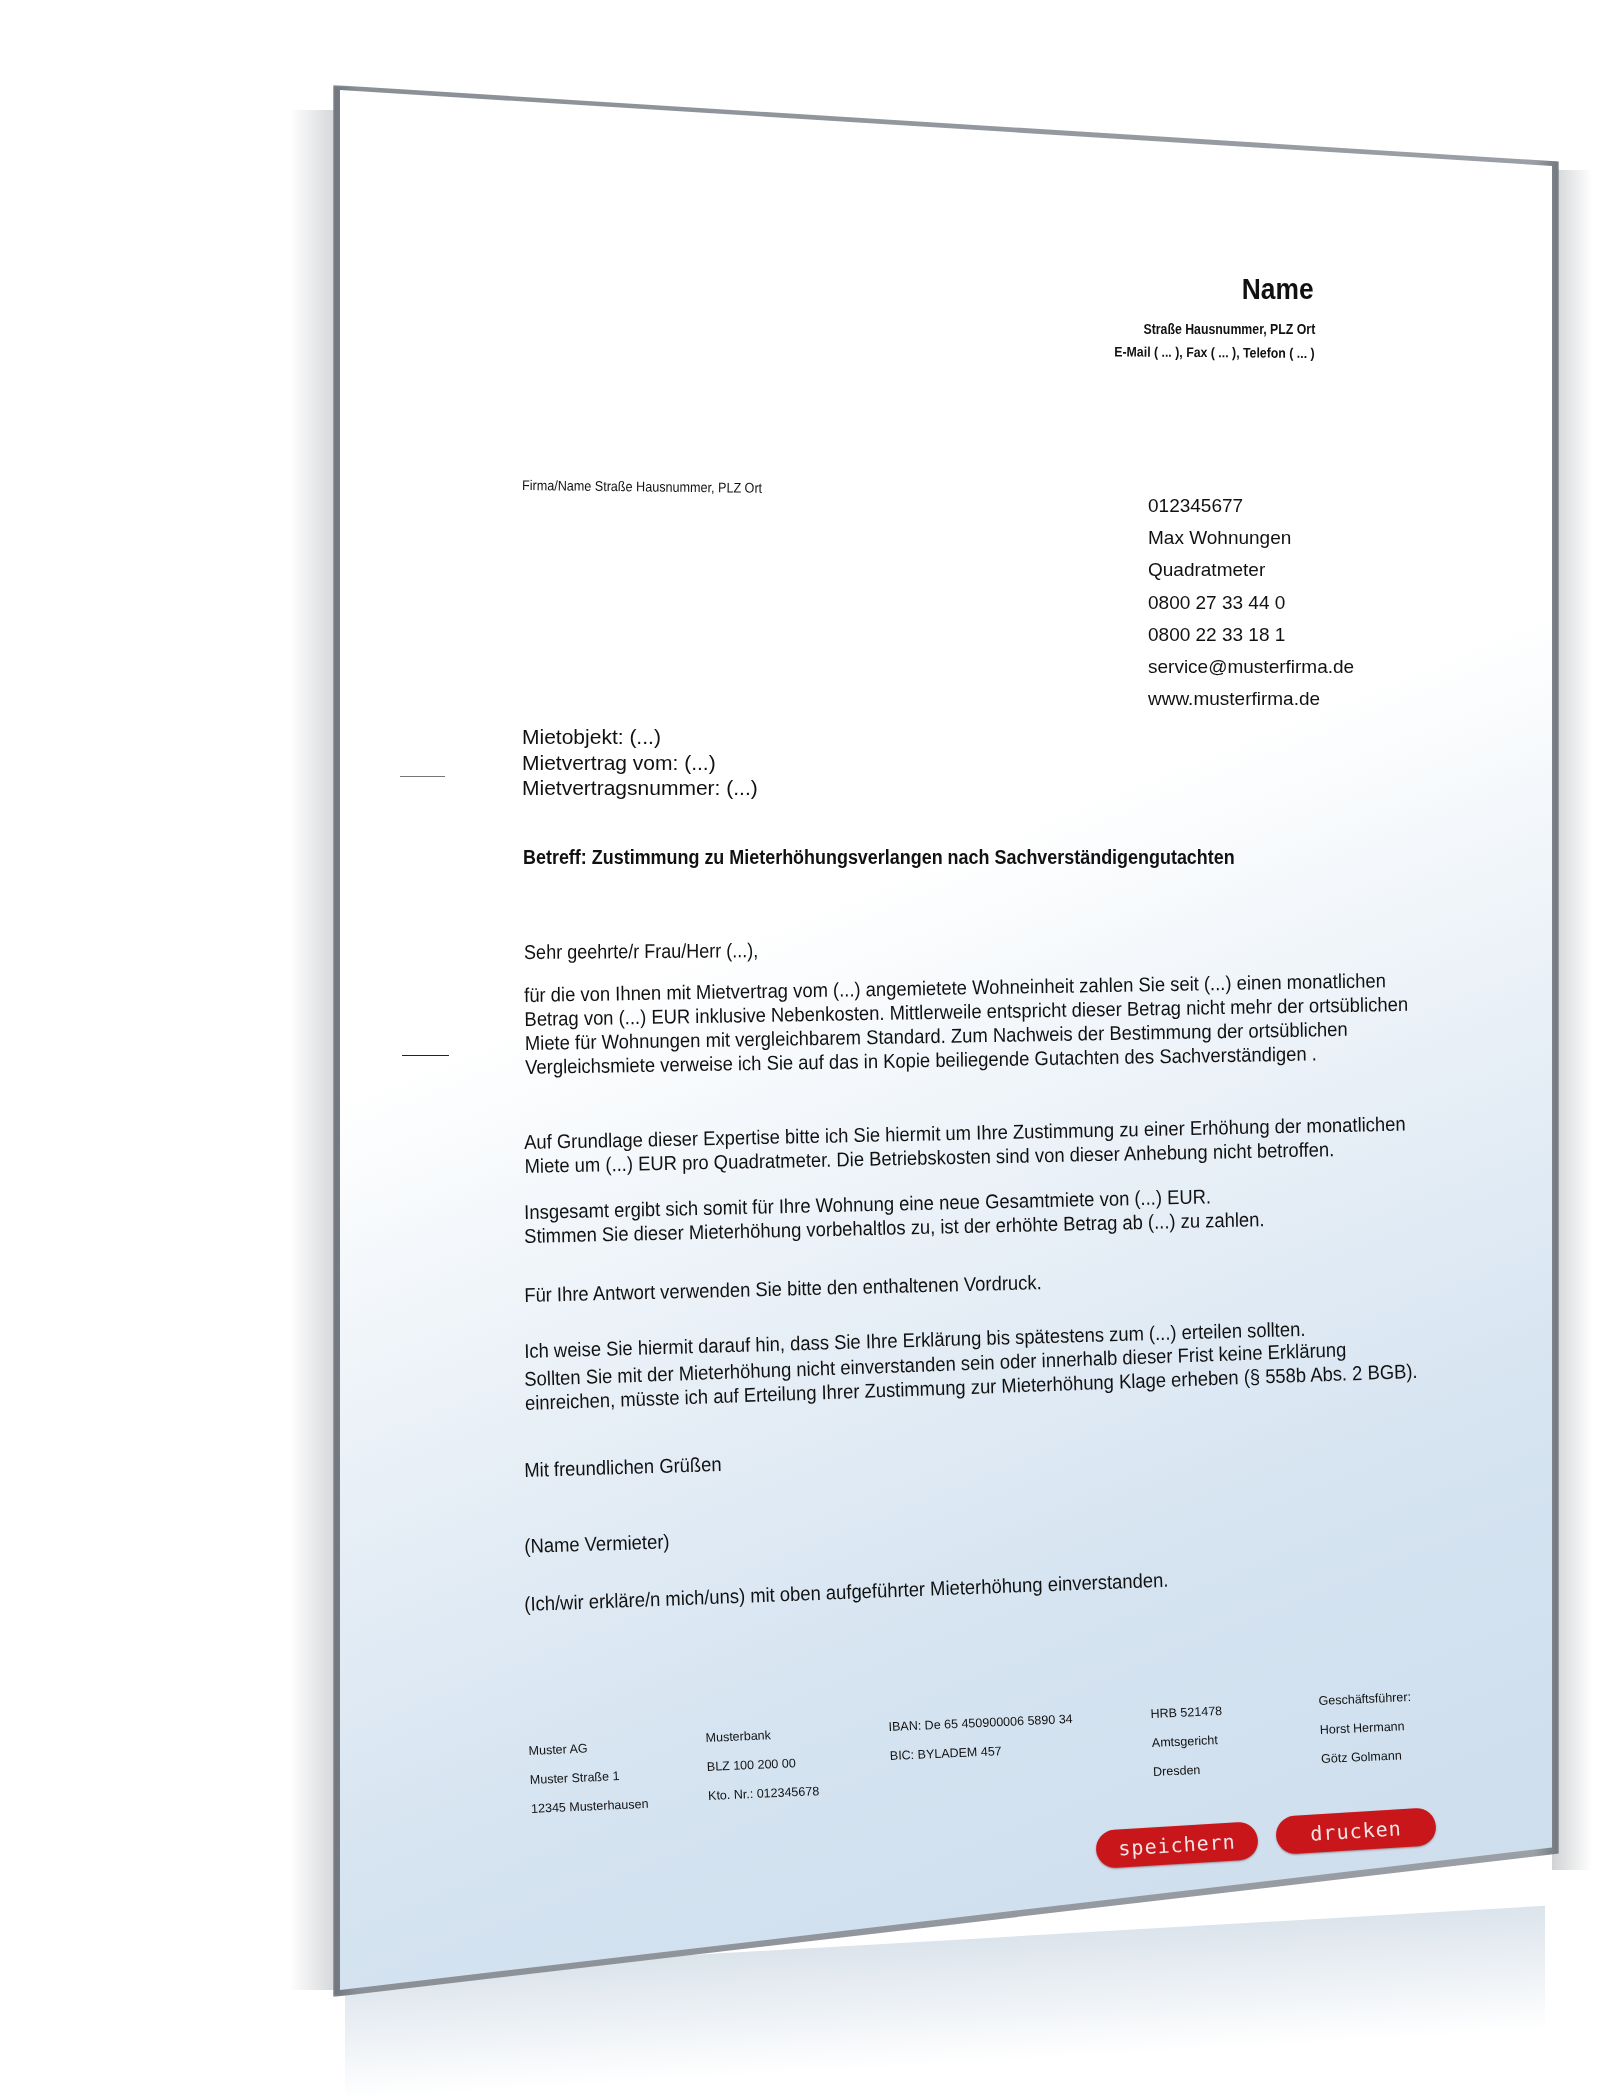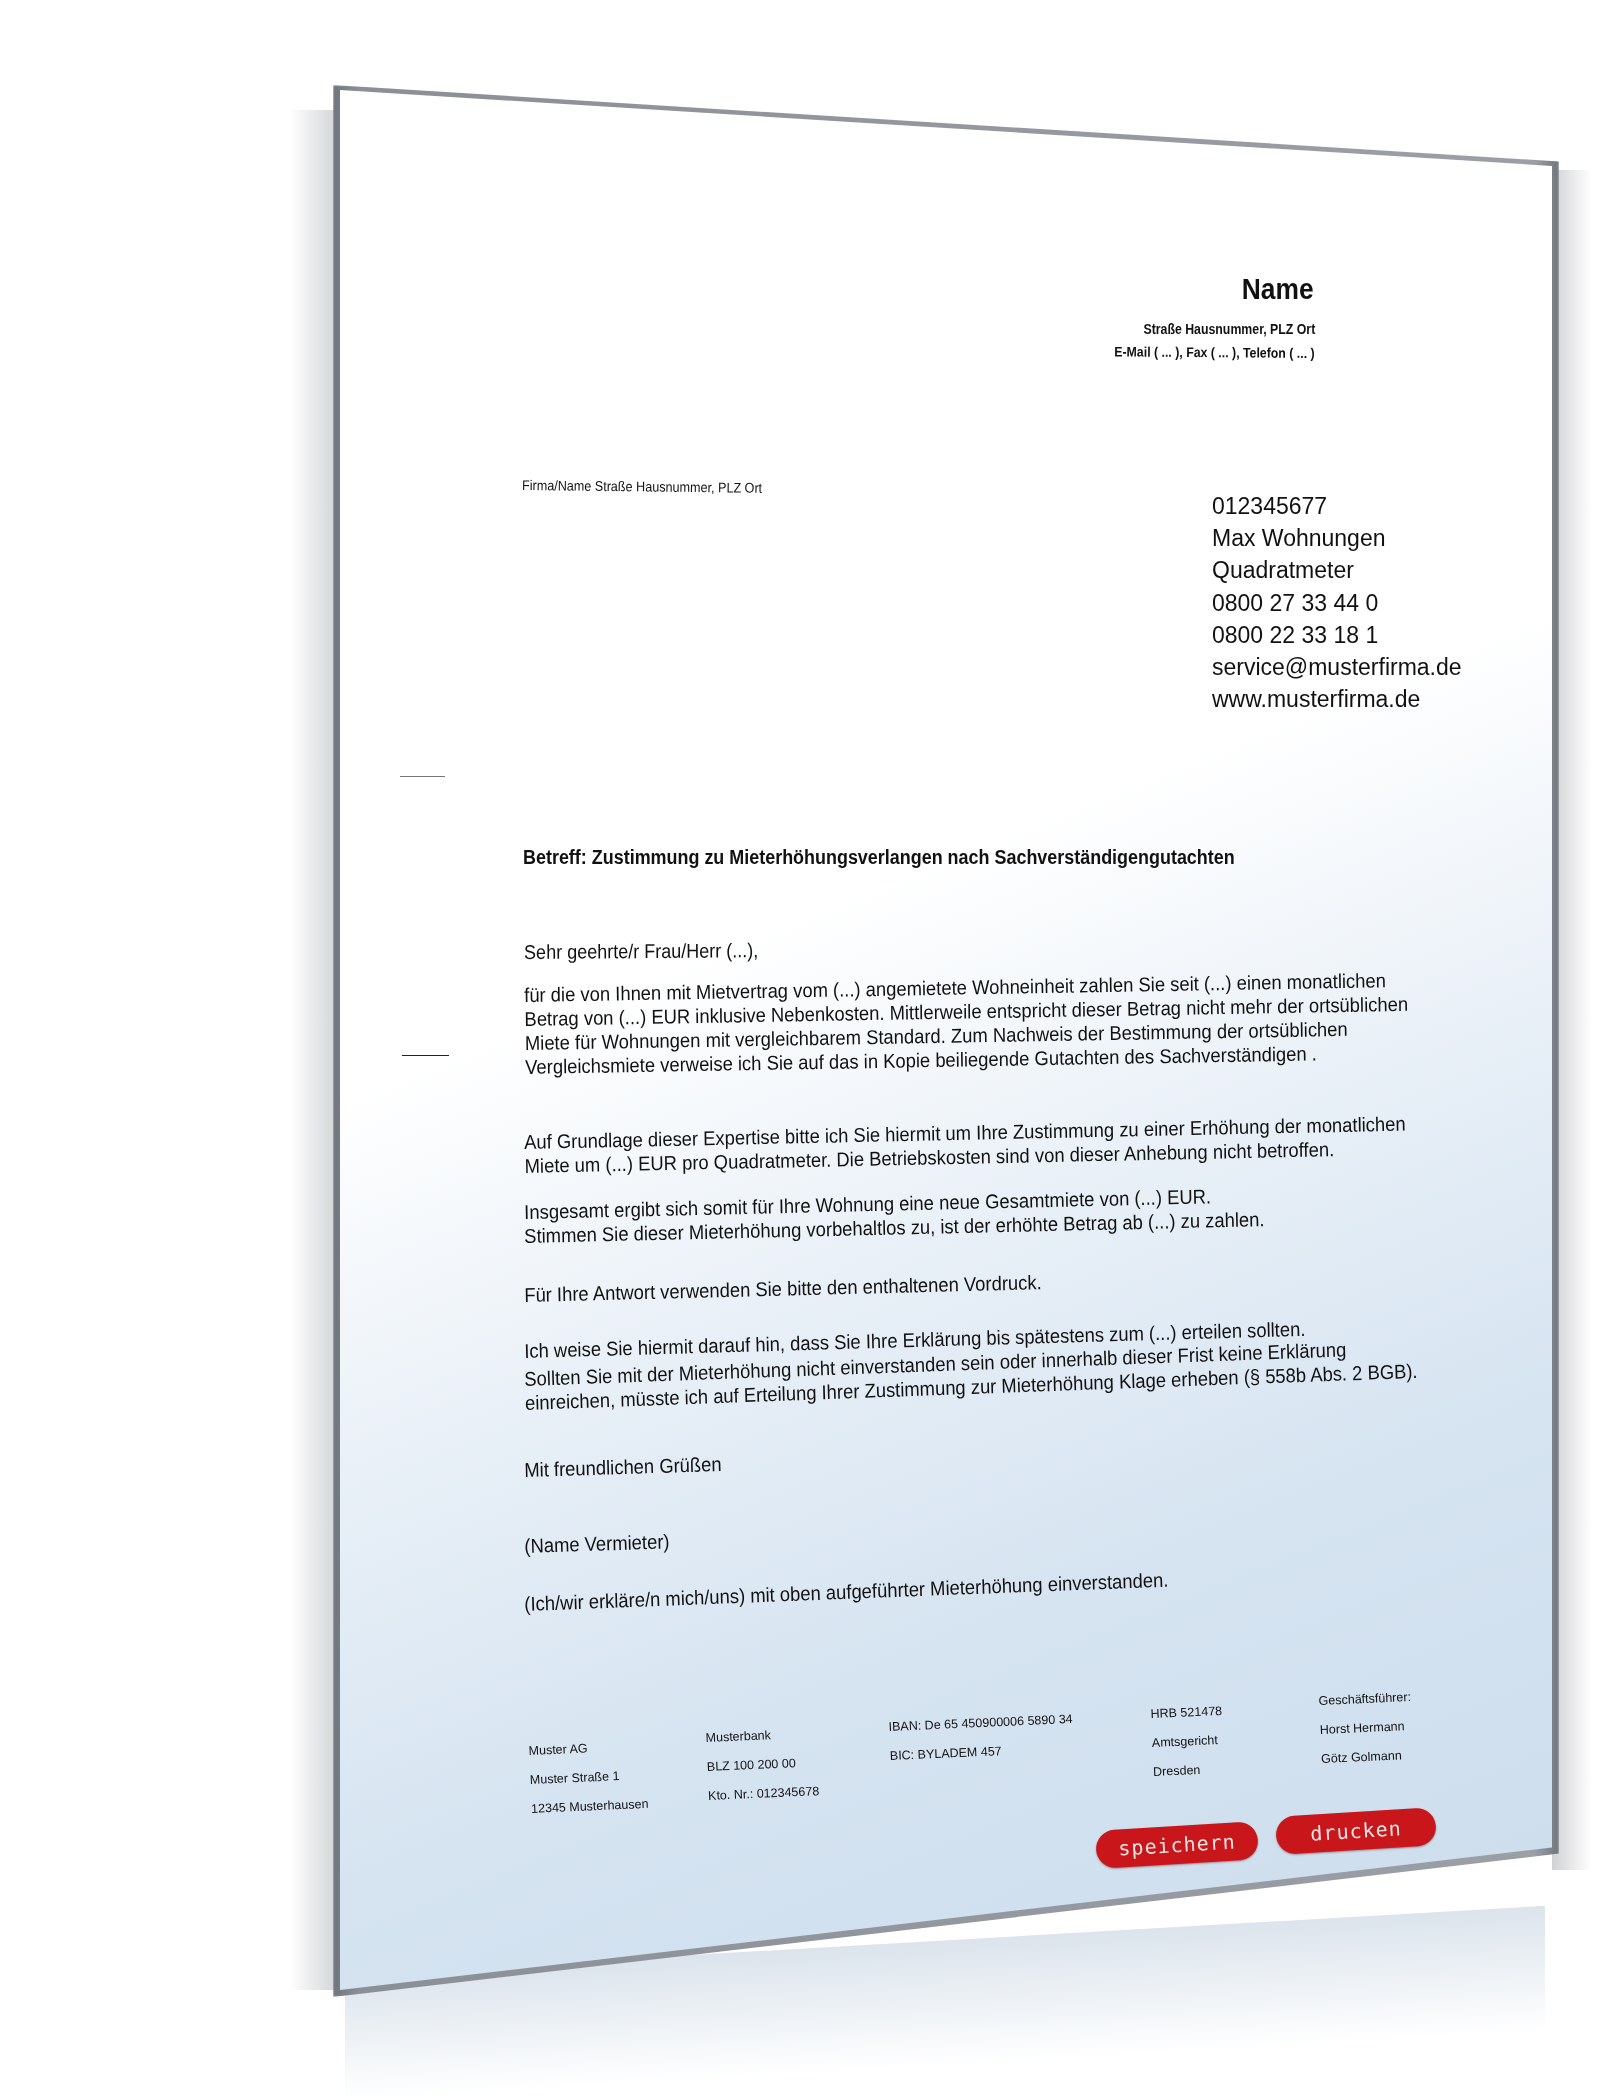--- a/index.html
+++ b/index.html
@@ -86,21 +86,21 @@
     transform: scaleX(0.88); transform-origin: right center;
   }
   .return-address {
     left: 522px; top: 477px; font-size: 14px;
     transform: scaleX(0.9) rotate(0.6deg); transform-origin: left center;
   }
   .recipient {
     left: 522px; top: 531px; font-size: 21px; line-height: 26px;
   }
   .contact {
-    left: 1212px; top: 490px; font-size: 23px; line-height: 32.2px;
+    left: 1148px; top: 490px; font-size: 19px; line-height: 32.2px;
   }
   .refs {
     left: 522px; top: 724px; font-size: 21px; line-height: 25.5px;
   }
   .fold-mark {
     position: absolute; height: 1px; background: #777;
   }
   .subject {
     left: 523px; top: 846px;
     font-weight: bold; font-size: 19.5px;
@@ -159,20 +159,25 @@
     <div>Quadratmeter</div>
     <div>0800 27 33 44 0</div>
     <div>0800 22 33 18 1</div>
     <div>service@musterfirma.de</div>
     <div>www.musterfirma.de</div>
   </div>
 
   <div class="fold-mark" style="left:400px;top:776px;width:45px;"></div>
   <div class="fold-mark" style="left:402px;top:1055px;width:47px;background:#222;"></div>
 
+  <div class="abs refs">
+    <div>Mietobjekt: (...)</div>
+    <div>Mietvertrag vom: (...)</div>
+    <div>Mietvertragsnummer: (...)</div>
+  </div>
 
   <div class="abs subject">Betreff: Zustimmung zu Mieterhöhungsverlangen nach Sachverständigengutachten</div>
 
   <div class="body-text" style="top:940px;transform:scaleX(0.9) rotate(-0.4deg);">Sehr geehrte/r Frau/Herr (...),</div>
   <div class="body-text" style="top:983px;width:1000px;transform:scaleX(0.92) rotate(-0.9deg);">für die von Ihnen mit Mietvertrag vom (...) angemietete Wohneinheit zahlen Sie seit (...) einen monatlichen Betrag von (...) EUR inklusive Nebenkosten. Mittlerweile entspricht dieser Betrag nicht mehr der ortsüblichen Miete für Wohnungen mit vergleichbarem Standard. Zum Nachweis der Bestimmung der ortsüblichen Vergleichsmiete verweise ich Sie auf das in Kopie beiliegende Gutachten des Sachverständigen      .</div>
 
   <div class="body-text" style="top:1130px;width:1010px;transform:scaleX(0.92) rotate(-1.1deg);">Auf Grundlage dieser Expertise bitte ich Sie hiermit um Ihre Zustimmung zu einer Erhöhung der monatlichen Miete um (...) EUR pro Quadratmeter. Die Betriebskosten sind von dieser Anhebung nicht betroffen.</div>
   <div class="body-text" style="top:1200px;width:1000px;transform:scaleX(0.92) rotate(-1.2deg);">Insgesamt ergibt sich somit für Ihre Wohnung eine neue Gesamtmiete von (...) EUR.</div>
   <div class="body-text" style="top:1224px;width:1000px;transform:scaleX(0.92) rotate(-1.2deg);">Stimmen Sie dieser Mieterhöhung vorbehaltlos zu, ist der erhöhte Betrag ab (...) zu zahlen.</div>
 

